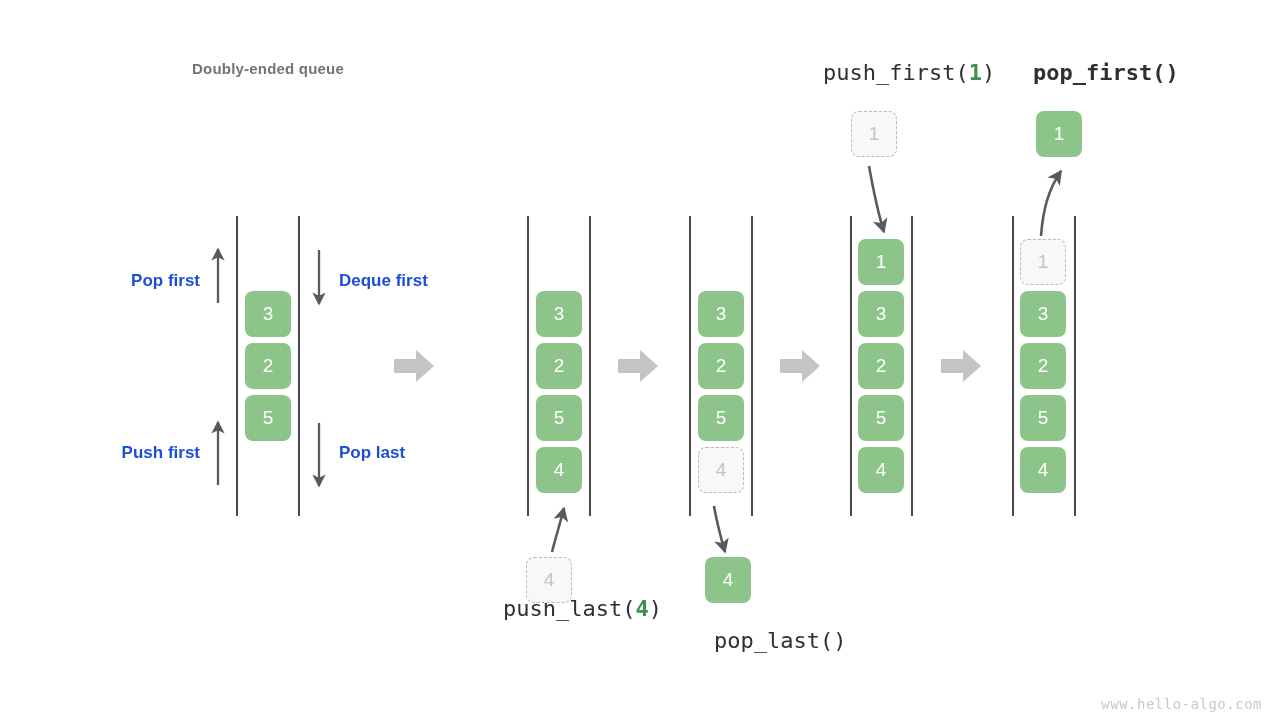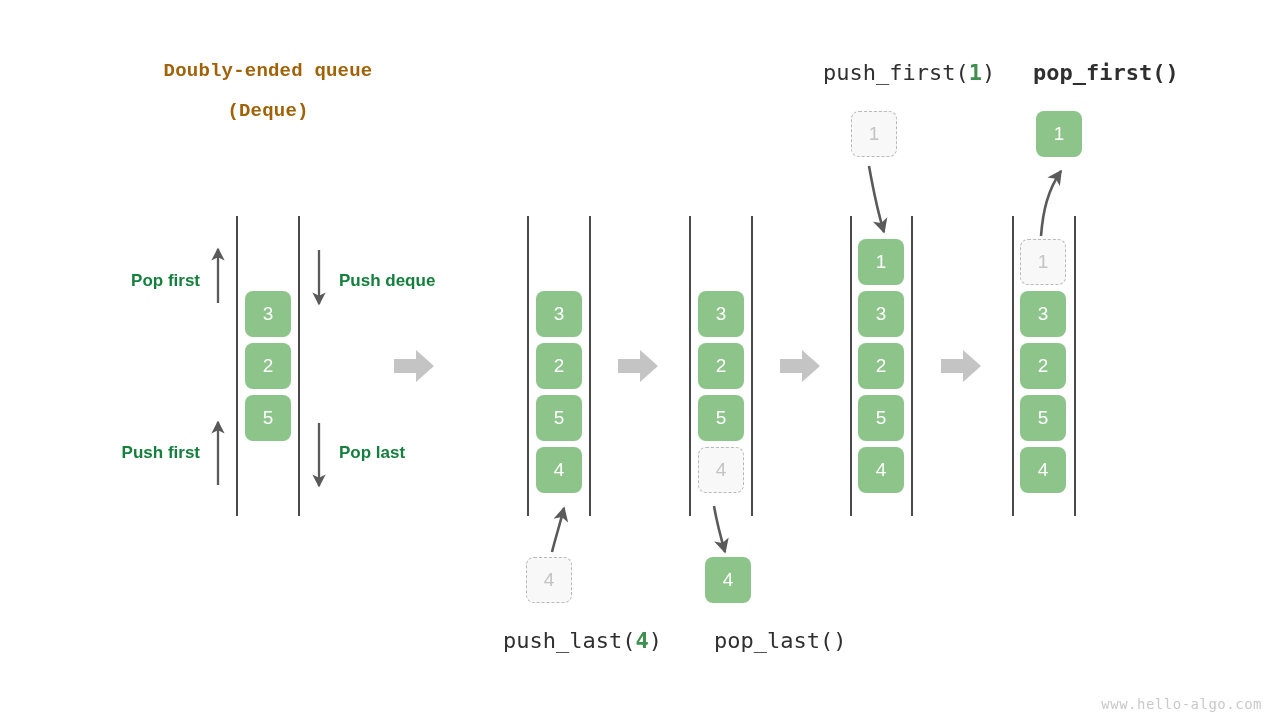--- a/index.html
+++ b/index.html
@@ -17,62 +17,61 @@
   }
   .stage {
     position: absolute;
     inset: 0;
   }
   
   .title {
     position: absolute;
     text-align: center;
     font-weight: bold;
-    font-size: 19px;
-    color: #a16207;
+    font-size: 15px;
+    color: #737373;
     letter-spacing: .2px;
     white-space: nowrap;
-    font-family: Liberation Mono, monospace;
   }
   .title-l1 { left: 92px; top: 60px; width: 352px; }
   .title-l2 { left: 92px; top: 100px; width: 352px; }
 
   .hdr-label {
     position: absolute;
     text-align: center;
     font-weight: bold;
     font-size: 17px;
     color: #2F2F2F;
     white-space: nowrap;
   }
   .lbl-front { left: 92px; top: 166px; width: 352px; }
   .lbl-rear  { left: 92px; top: 549px; width: 352px; }
 
   .side-label {
     position: absolute;
     font-weight: bold;
     font-size: 17px;
-    color: #15803d;
+    color: #1d4ed8;
     white-space: nowrap;
   }
   .lbl-popfirst  { right: 1080px; top: 271px; }
   .lbl-pushfirst { left: 339px;  top: 271px; }
   .lbl-pushlast  { right: 1080px; top: 443px; }
   .lbl-poplast   { left: 339px;  top: 443px; }
 
   .code-label {
     position: absolute;
     font-family: "DejaVu Sans Mono", "Liberation Mono", monospace;
     font-size: 22px;
     color: #2F2F2F;
     white-space: nowrap;
     letter-spacing: 0px;
   }
   .code-label .arg { color: #3F8F4F; font-weight: bold; }
-  .cl-pushlast  { left: 503px;  top: 628px; }
+  .cl-pushlast  { left: 503px;  top: 596px; }
   .cl-poplast   { left: 714px;  top: 628px; }
   .cl-pushfirst { left: 823px;  top: 60px; text-align: center;  }
   .cl-popfirst  { left: 1033px; top: 60px; font-weight: bold;  }
 
   .watermark {
     position: absolute;
     right: 18px;
     bottom: 8px;
     font-family: "DejaVu Sans Mono", "Liberation Mono", monospace;
     font-size: 14px;
@@ -125,25 +124,24 @@
     height: 720px;
     pointer-events: none;
   }
 </style>
 </head>
 <body>
 
 <div class="stage">
 
   <div class="title title-l1">Doubly-ended queue</div>
-  <div class="title title-l2">(Deque)</div>
 
 
   <div class="side-label lbl-popfirst">Pop first</div>
-  <div class="side-label lbl-pushfirst">Push deque</div>
+  <div class="side-label lbl-pushfirst">Deque first</div>
   <div class="side-label lbl-pushlast">Push first</div>
   <div class="side-label lbl-poplast">Pop last</div>
 
   <div class="code-label cl-pushlast"><span>push_last(</span><span class="arg">4</span><span>)</span></div>
 
   <div class="code-label cl-poplast">pop_last()</div>
 
   <div class="code-label cl-pushfirst"><span>push_first(</span><span class="arg">1</span><span>)</span></div>
 
   <div class="code-label cl-popfirst">pop_first()</div>

